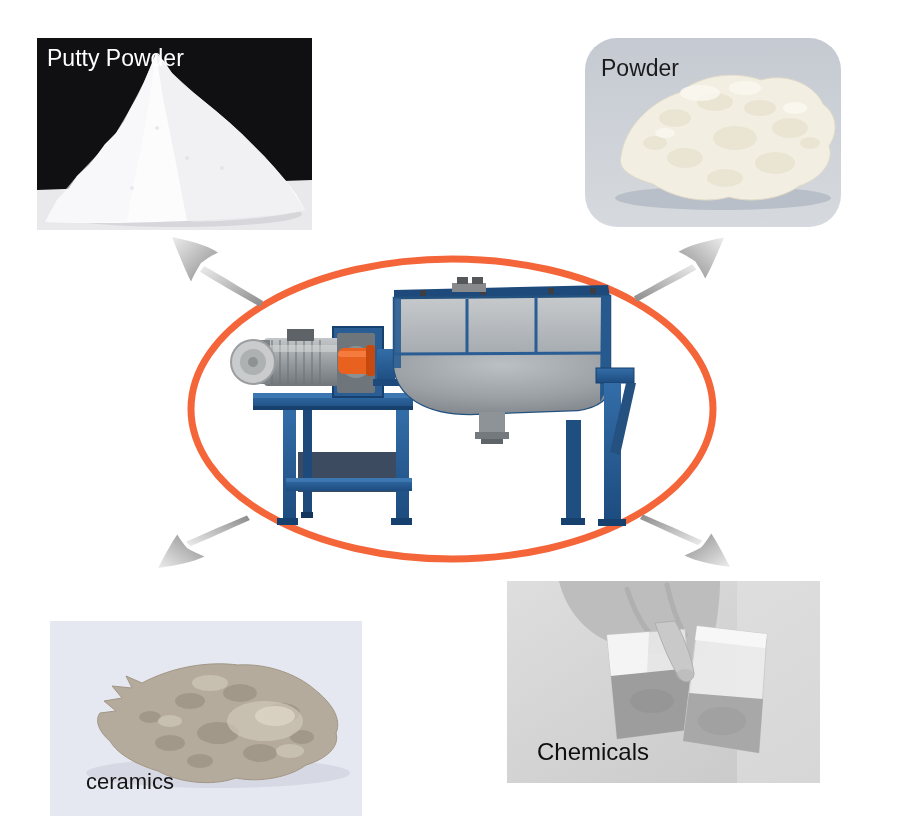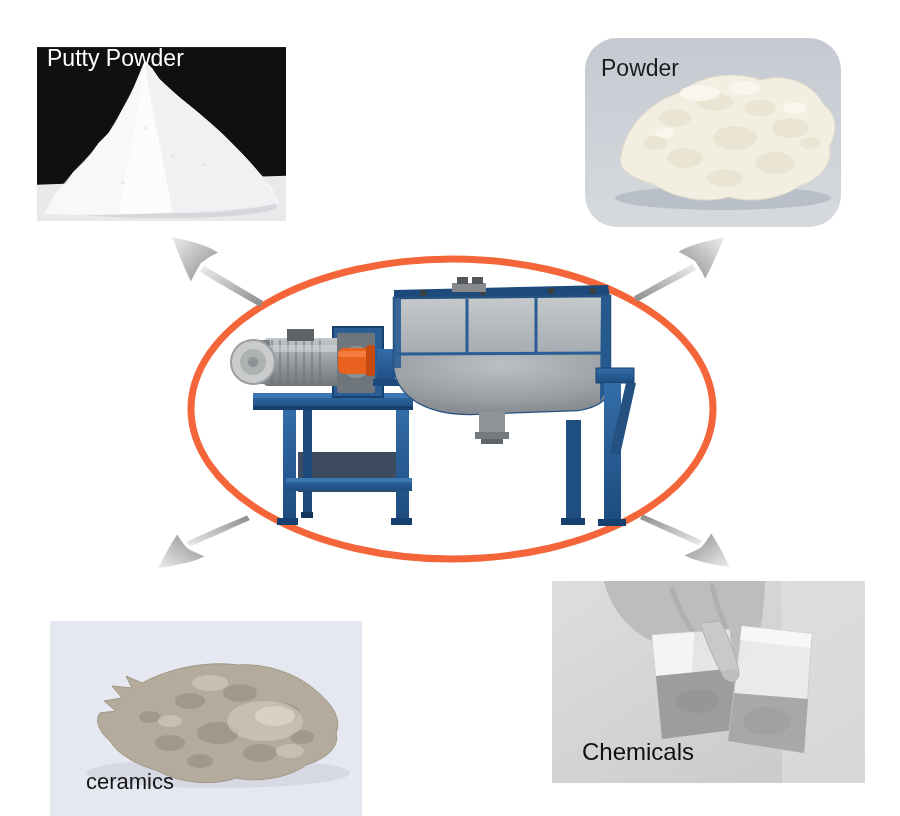--- a/index.html
+++ b/index.html
@@ -3,24 +3,24 @@
 <meta charset="utf-8">
 <style>
   html,body{margin:0;padding:0;background:#ffffff;}
   #stage{position:relative;width:900px;height:816px;background:#ffffff;overflow:hidden;
          font-family:"Liberation Sans",sans-serif;}
   #diagram-svg{position:absolute;left:0;top:0;}
   .photo{position:absolute;overflow:hidden;}
   .photo svg{display:block;width:100%;height:100%;}
   .photo-label{position:absolute;line-height:1.1;font-family:"Liberation Sans",sans-serif;
                white-space:nowrap;}
-  #p-putty{left:37px;top:38px;width:249px;height:192px;}
+  #p-putty{left:37px;top:38px;width:275px;height:192px;}
   #p-powder{left:585px;top:38px;width:256px;height:189px;border-radius:32px;}
   #p-ceramics{left:50px;top:581px;width:312px;height:197px;margin-top:40px;}
-  #p-chem{left:552px;top:581px;width:313px;height:202px;}
+  #p-chem{left:507px;top:581px;width:313px;height:202px;}
   #p-putty .photo-label{left:10px;top:8px;font-size:23px;color:#ffffff;}
   #p-powder .photo-label{left:16px;top:18px;font-size:23px;color:#1b1b1b;}
   #p-ceramics .photo-label{left:36px;top:149px;font-size:22px;color:#151515;}
   #p-chem .photo-label{left:30px;top:158px;font-size:24px;color:#0f0f0f;}
 </style>
 </head>
 <body>
 
 <div id="stage">
 

